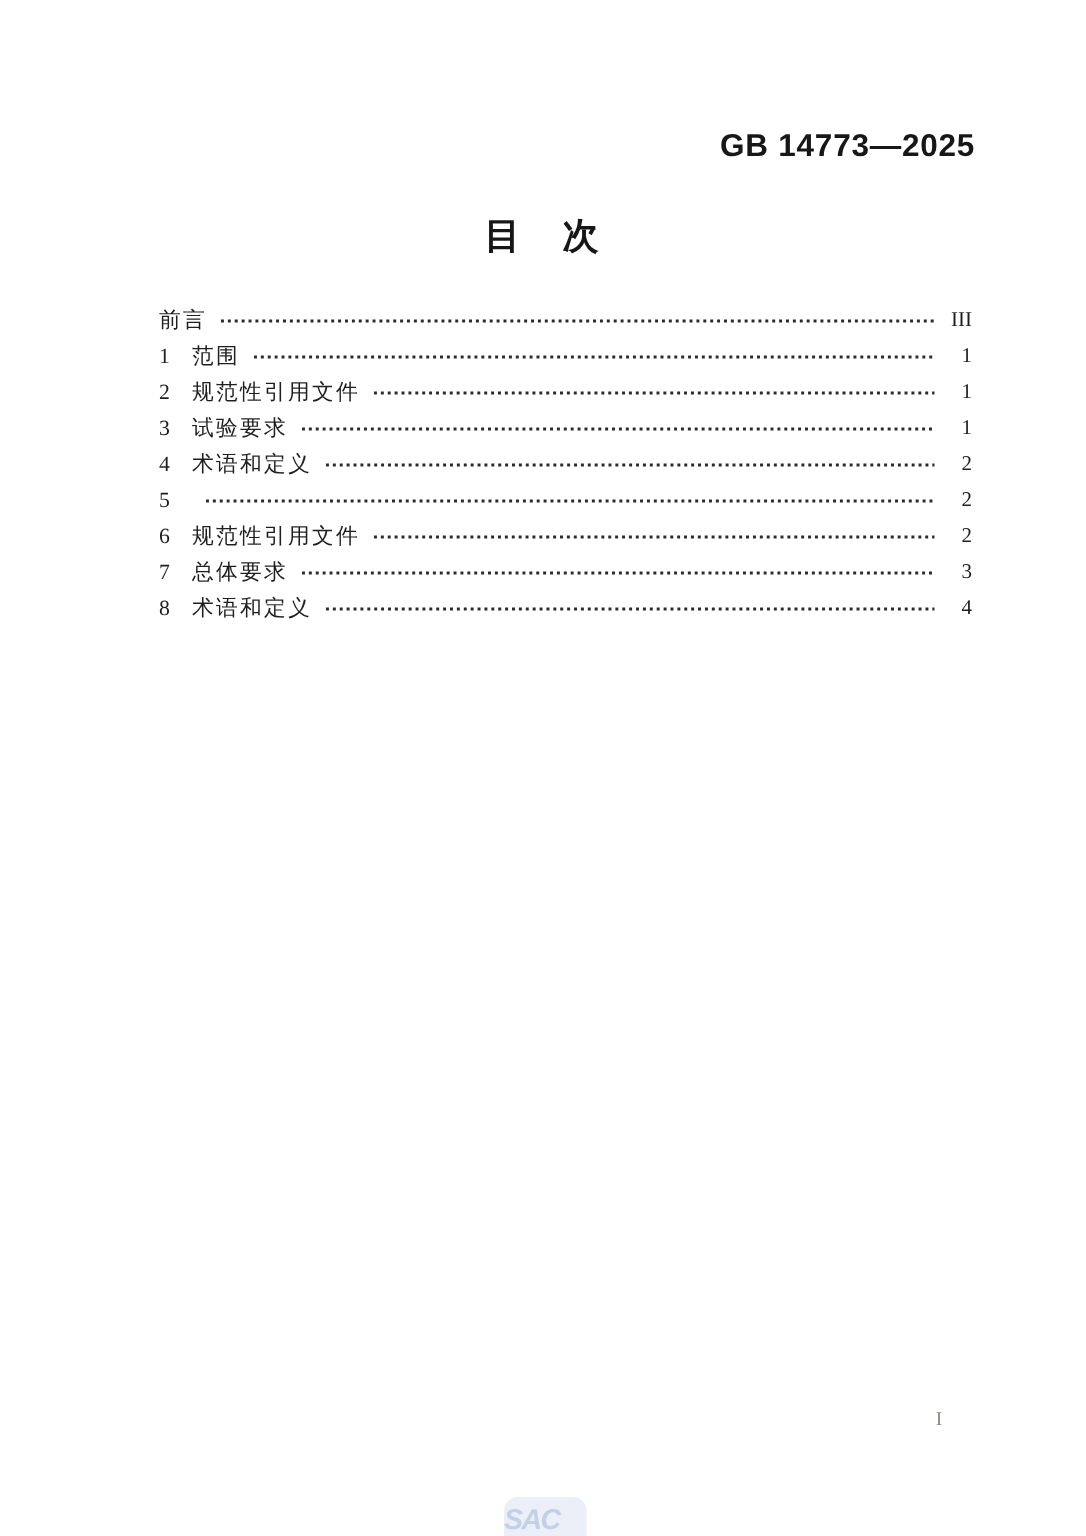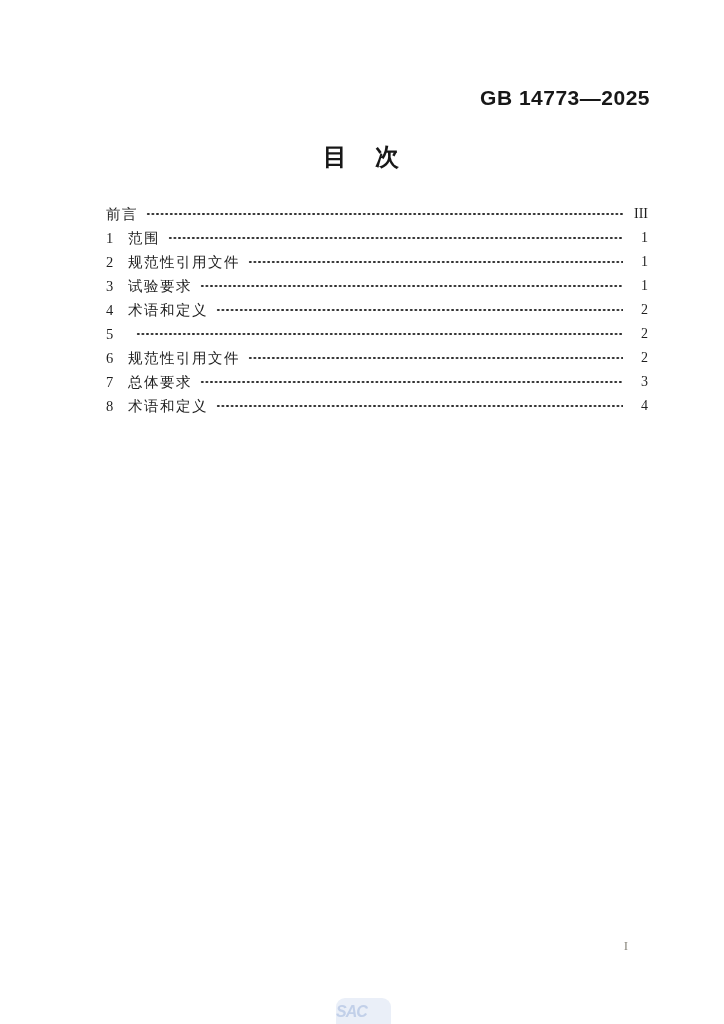--- a/index.html
+++ b/index.html
@@ -100,21 +100,21 @@
     background: #eaeff8;
     border-radius: 9px;
   }
   .watermark-text {
     position: absolute;
     top: 5px;
     left: 0px;
     font-family: "Liberation Sans", "DejaVu Sans", sans-serif;
     font-weight: bold;
     font-style: italic;
-    font-size: 16px;
+    font-size: 19px;
     letter-spacing: -1px;
     color: #c2d0e9;
   }
 </style>
 </head>
 <body>
 
 <div class="page">
 
   <div class="header-code">GB 14773—2025</div>

